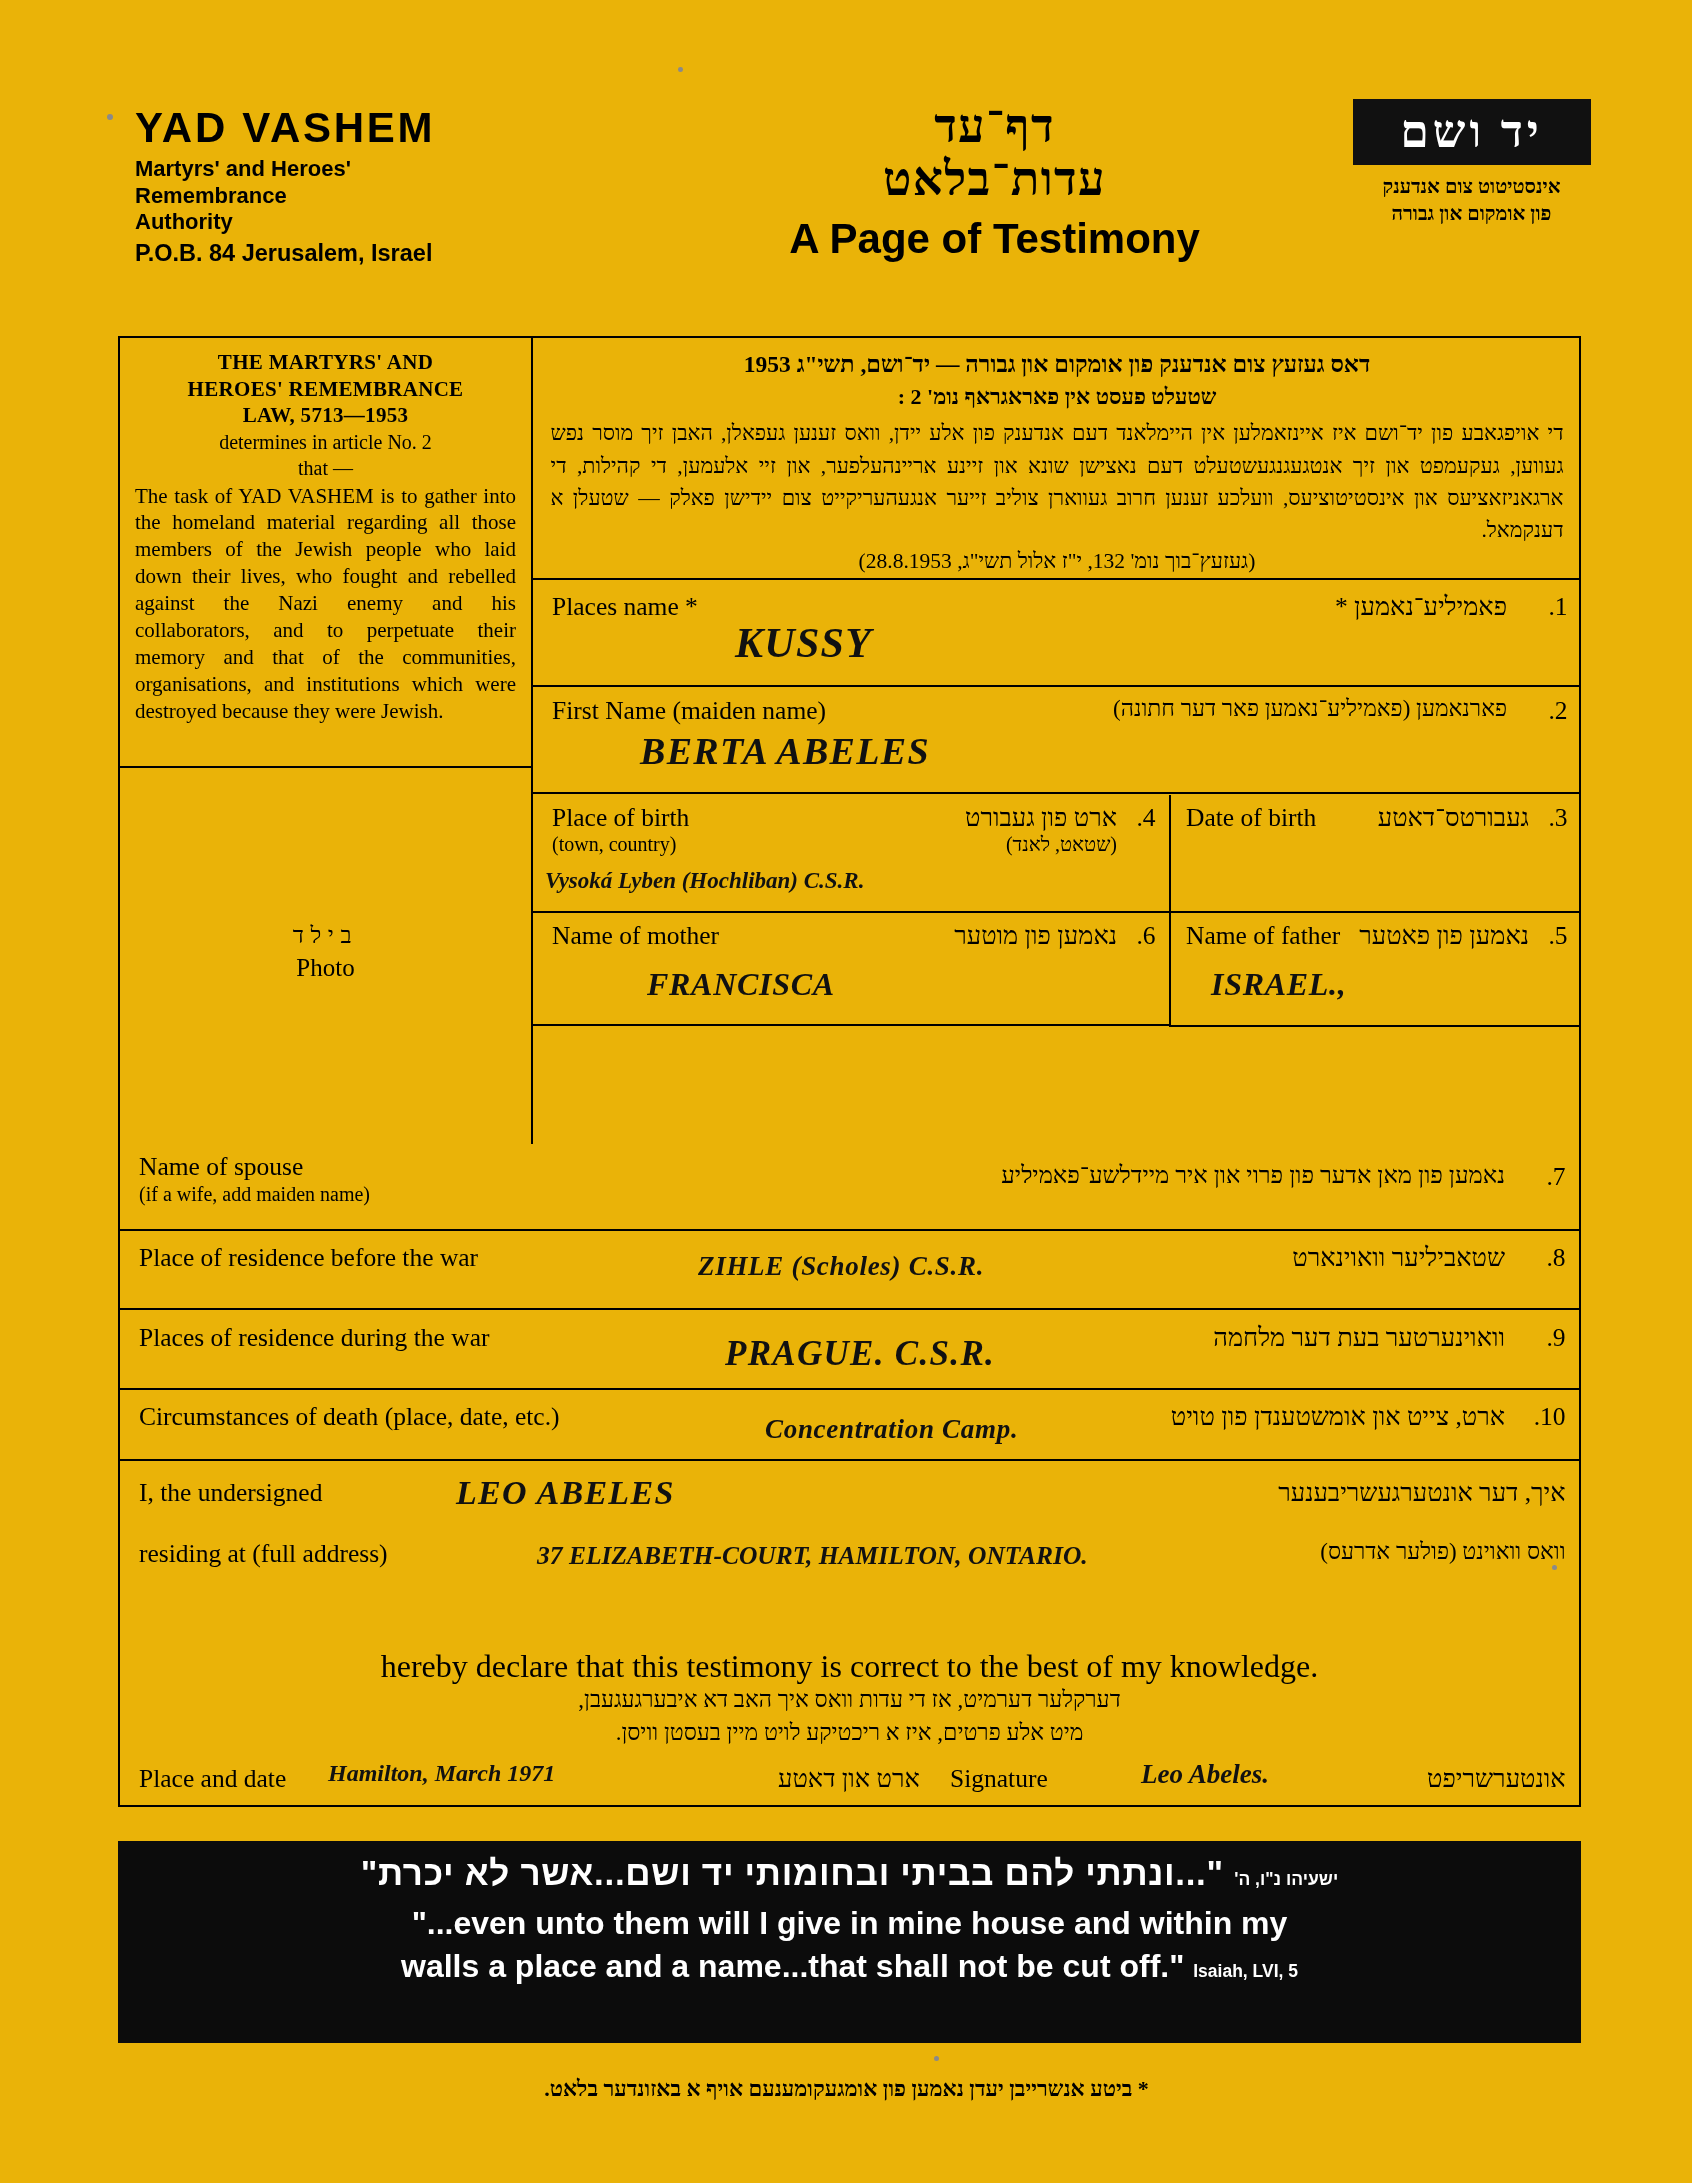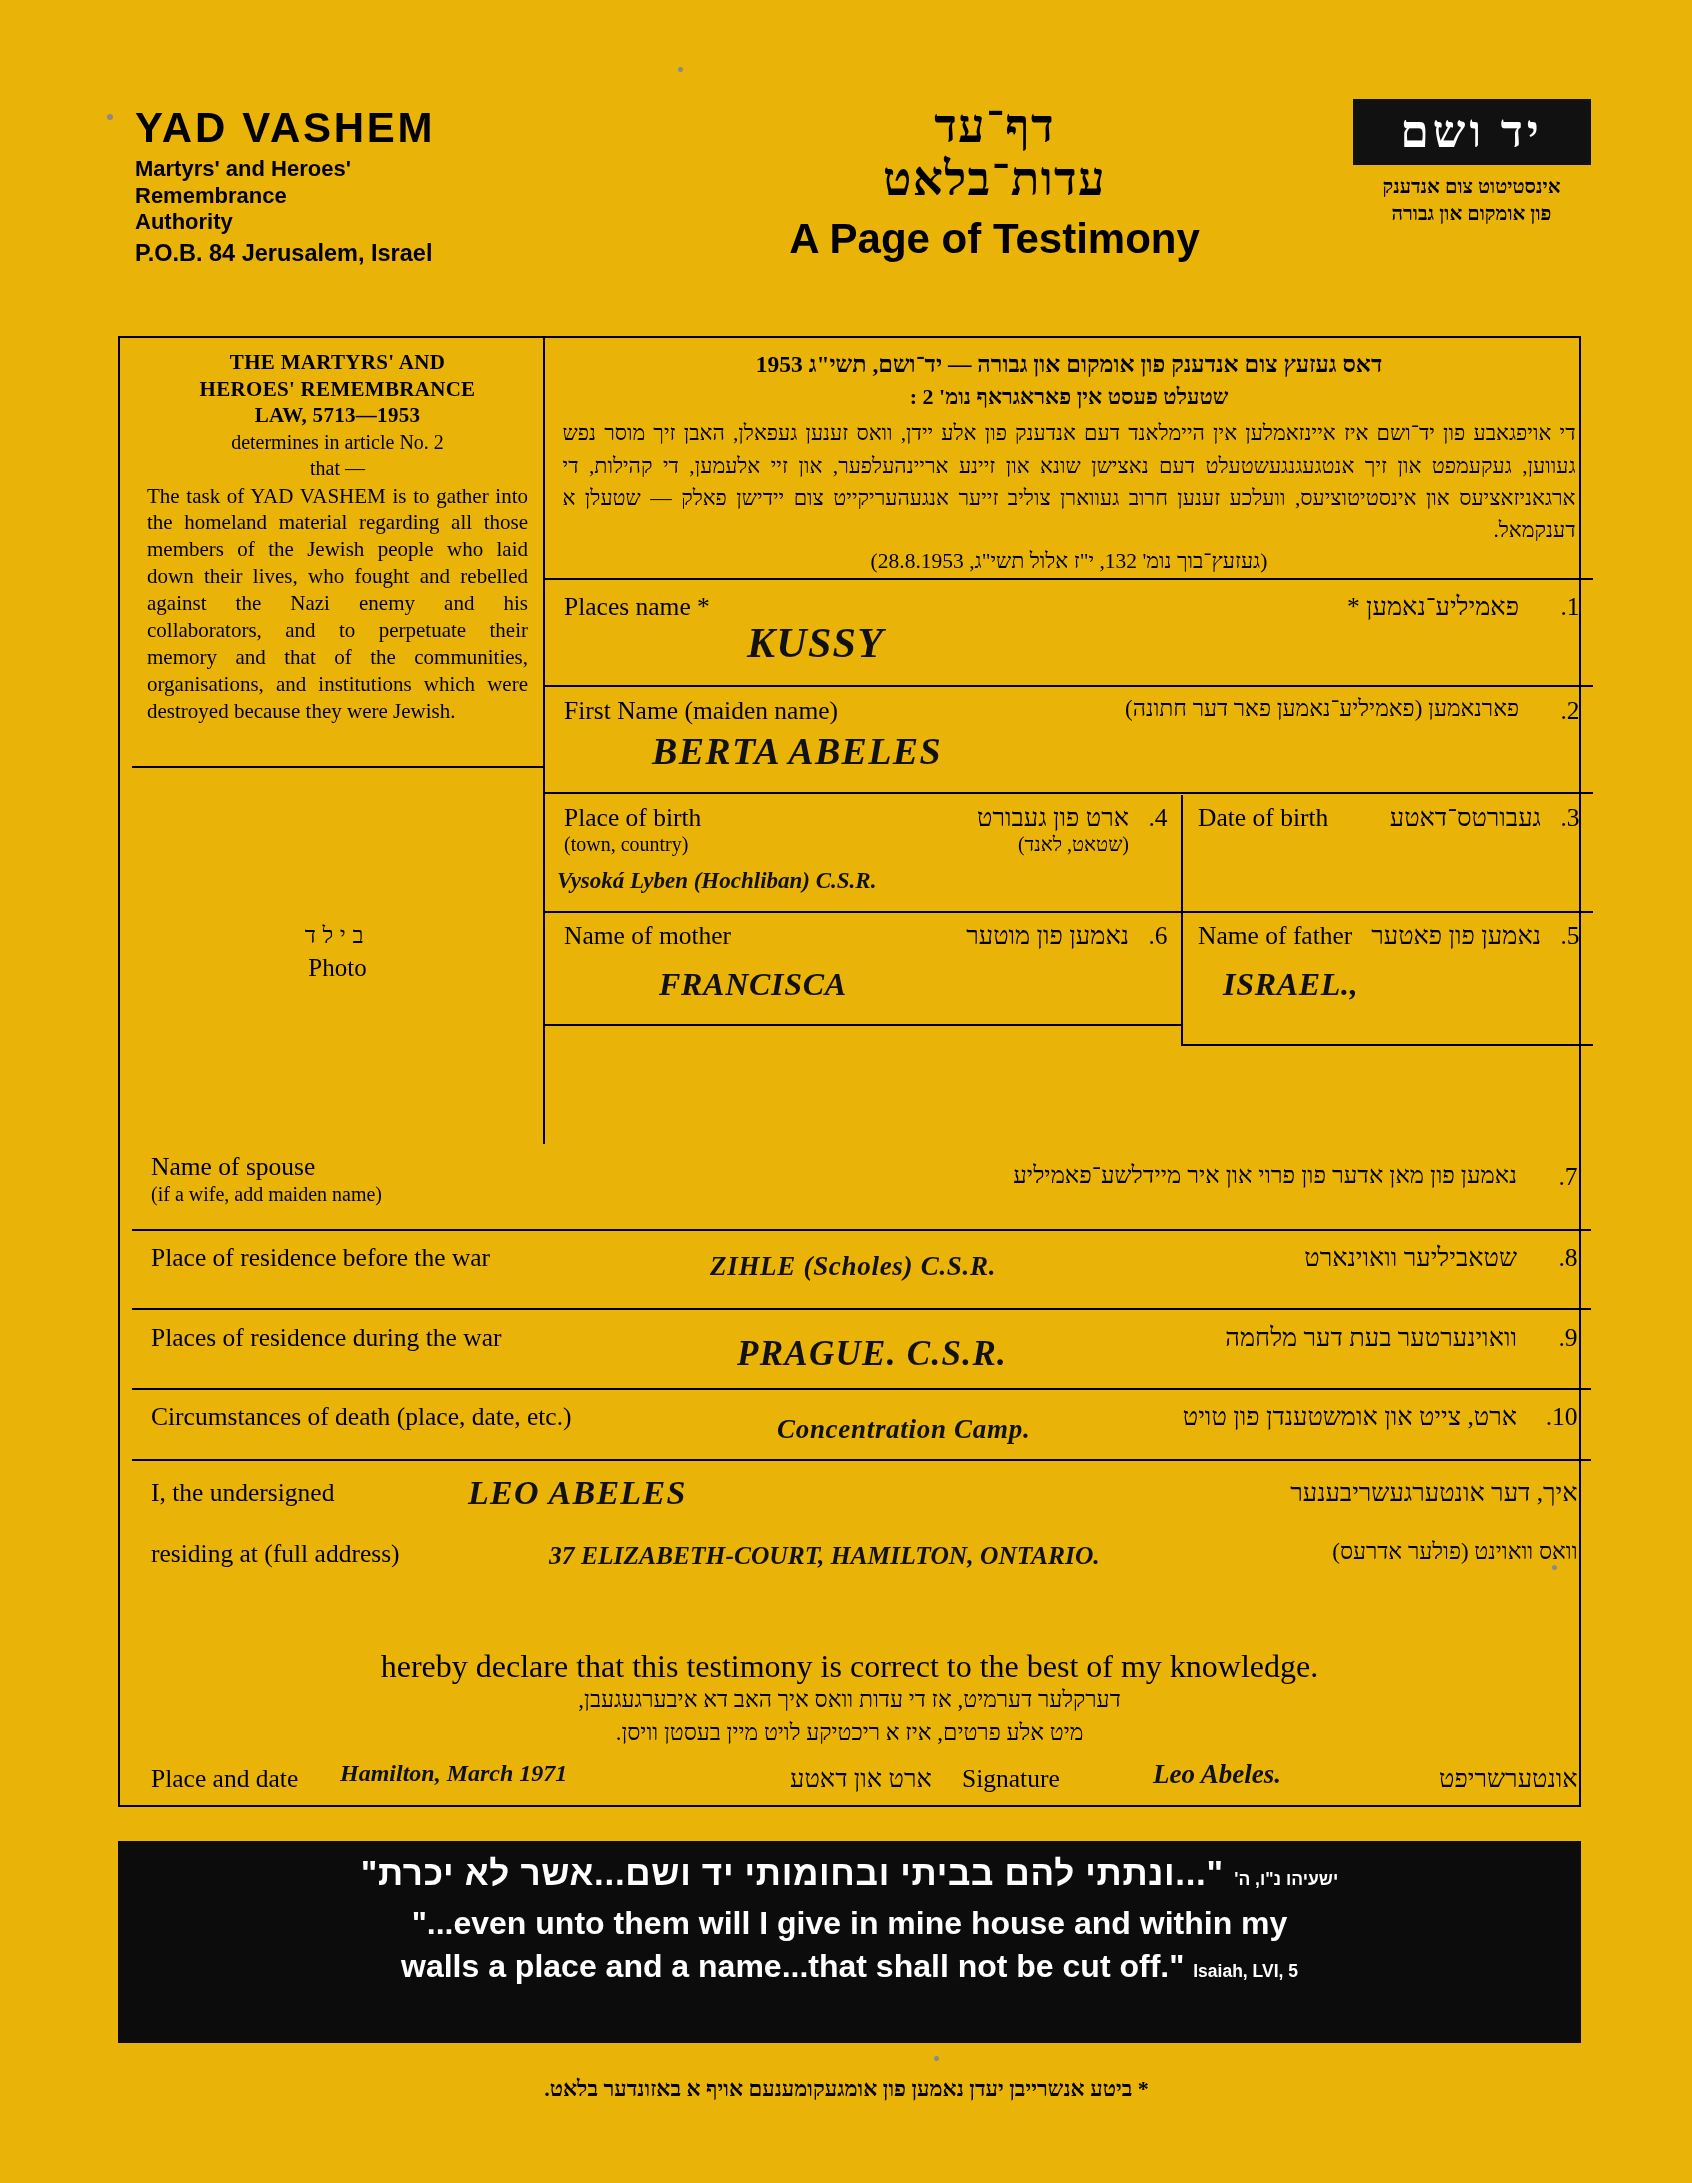--- a/index.html
+++ b/index.html
@@ -120,21 +120,21 @@
   
   .frame {
     position: absolute;
     left: 118px;
     top: 336px;
     width: 1463px;
     height: 1471px;
     border: 2px solid #000;
     box-sizing: border-box;
   }
-  .cell { position: absolute; box-sizing: border-box; margin-left: 12px; }
+  .cell { position: absolute; box-sizing: border-box; }
   .bl { border-left: 2px solid #000; }
   .bb { border-bottom: 2px solid #000; }
   .bt { border-top: 2px solid #000; text-align: center; }
 
   
   .law-col {
     left: 0; top: 0;
     width: 411px;
     height: 430px;
     padding: 10.7px 15px 0 15px;
@@ -386,21 +386,21 @@
       <div class="hand hand-sm" style="left:27px;top:67px;"></div>
     </div>
 
     <div class="cell bb" style="left:411px;top:574px;width:638px;height:114px;border-left:2px solid #000;">
       <div class="row-label-en" style="left:19px;top:9.4px;">Name of mother</div>
       <div class="row-label-he" style="right:52px;top:9.4px;">נאמען פון מוטער</div>
       <div class="num" style="right:13.4px;top:9.4px;">6.</div>
       <div class="hand hand-sm" style="left:114px;top:54px;font-size:32px;">FRANCISCA</div>
     </div>
 
-    <div class="cell bb bl" style="left:1049px;top:574px;width:412px;height:134px;">
+    <div class="cell bb bl" style="left:1049px;top:574px;width:412px;height:115px;">
       <div class="row-label-en" style="left:15px;top:9.4px;">Name of father</div>
       <div class="row-label-he" style="right:52px;top:9.4px;">נאמען פון פאטער</div>
       <div class="num" style="right:13.4px;top:9.4px;">5.</div>
       <div class="hand hand-sm" style="left:40px;top:54px;font-size:32px;">ISRAEL.,</div>
     </div>
 
     <div class="cell bb" style="left:0;top:806px;width:1459px;height:87px;">
       <div class="row-label-en" style="left:19px;top:8px;">Name of spouse</div>
       <div class="small-en" style="position:absolute;left:19px;top:39px;">(if a wife, add maiden name)</div>
       <div class="row-label-he" style="right:74px;top:17.5px;font-size:24px;">נאמען פון מאן אדער פון פרוי און איר מיידלשע־פאמיליע</div>

